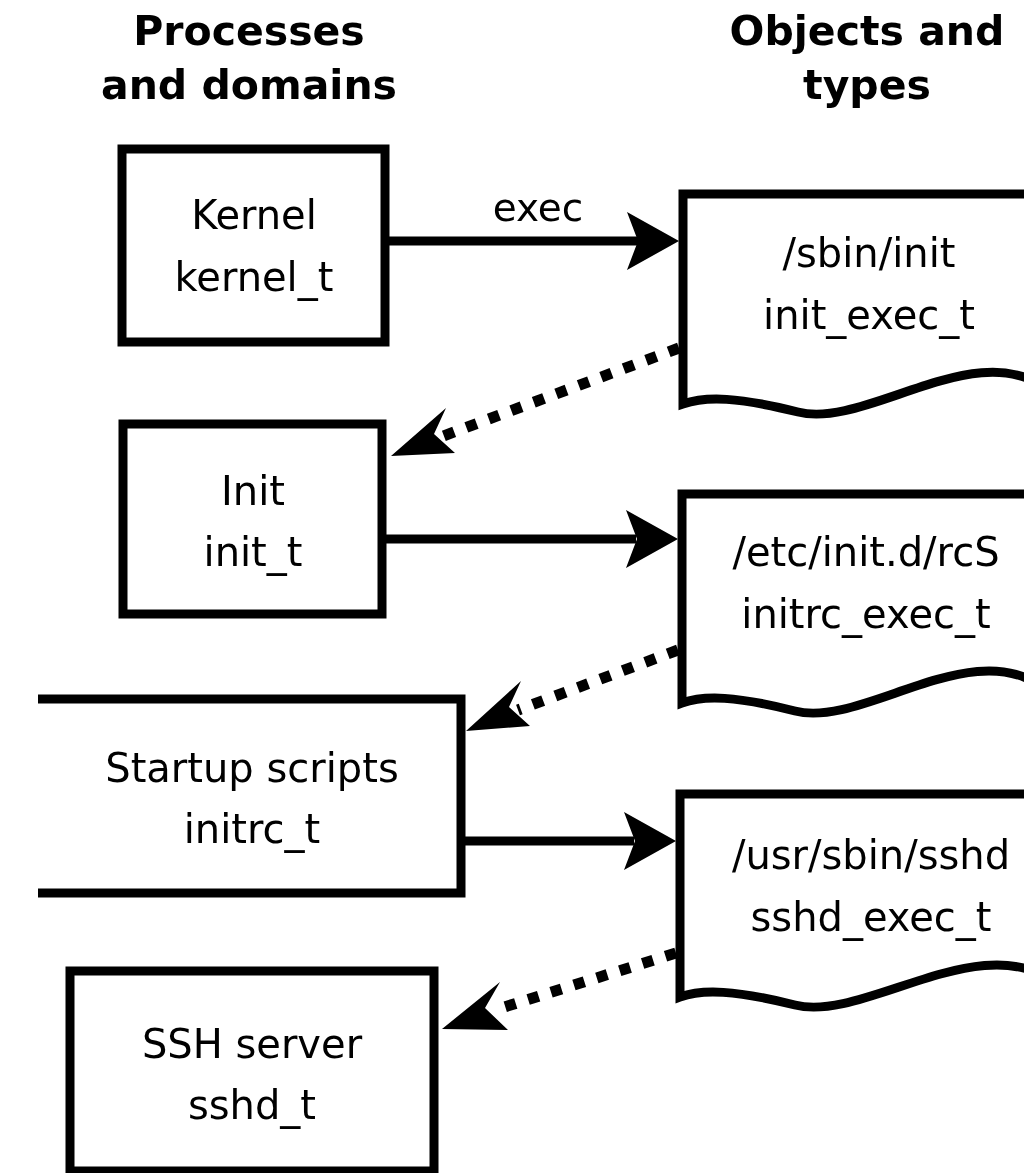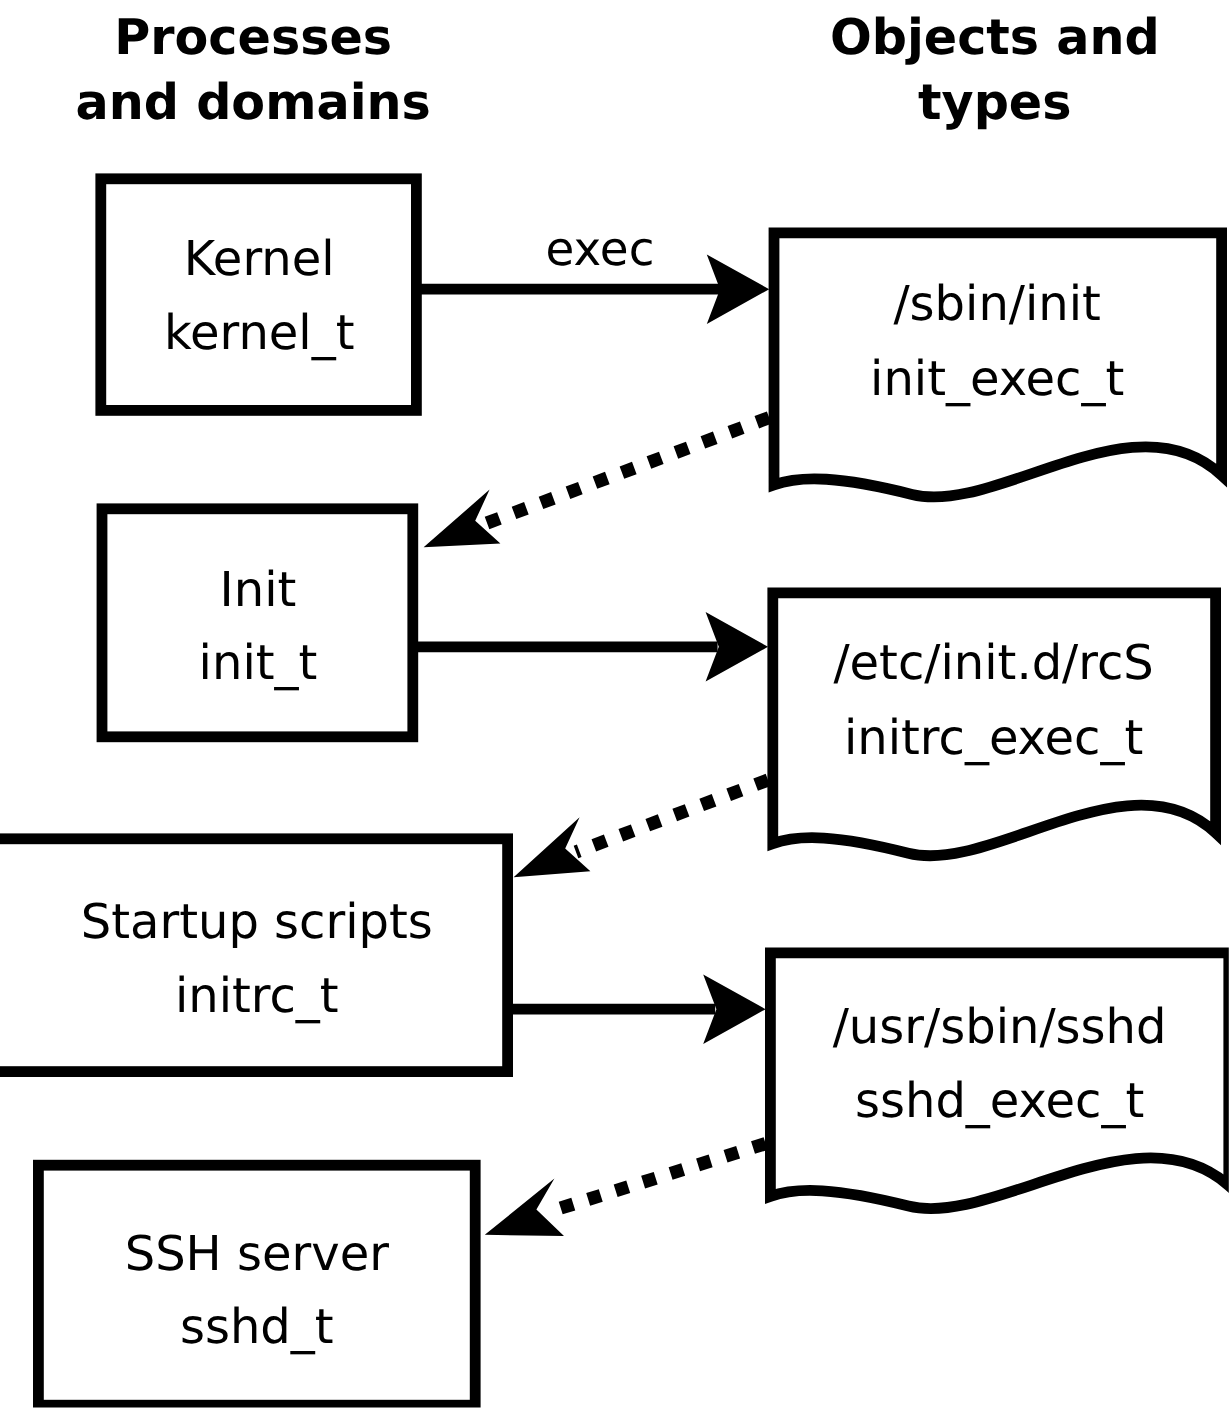--- a/index.html
+++ b/index.html
@@ -10,20 +10,21 @@
   body {
     width: 1024px;
     height: 1173px;
     font-family: "DejaVu Sans", sans-serif;
     overflow: hidden;
   }
   #diagram-root {
     position: relative;
     width: 908px;
     height: 1173px;
+    padding-left: 38px;
   }
   svg.diagram {
     display: block;
     width: 1024px;
     height: 1173px;
   }
   .col-header {
     font-family: "DejaVu Sans", sans-serif;
     font-weight: bold;
     font-size: 41px;

